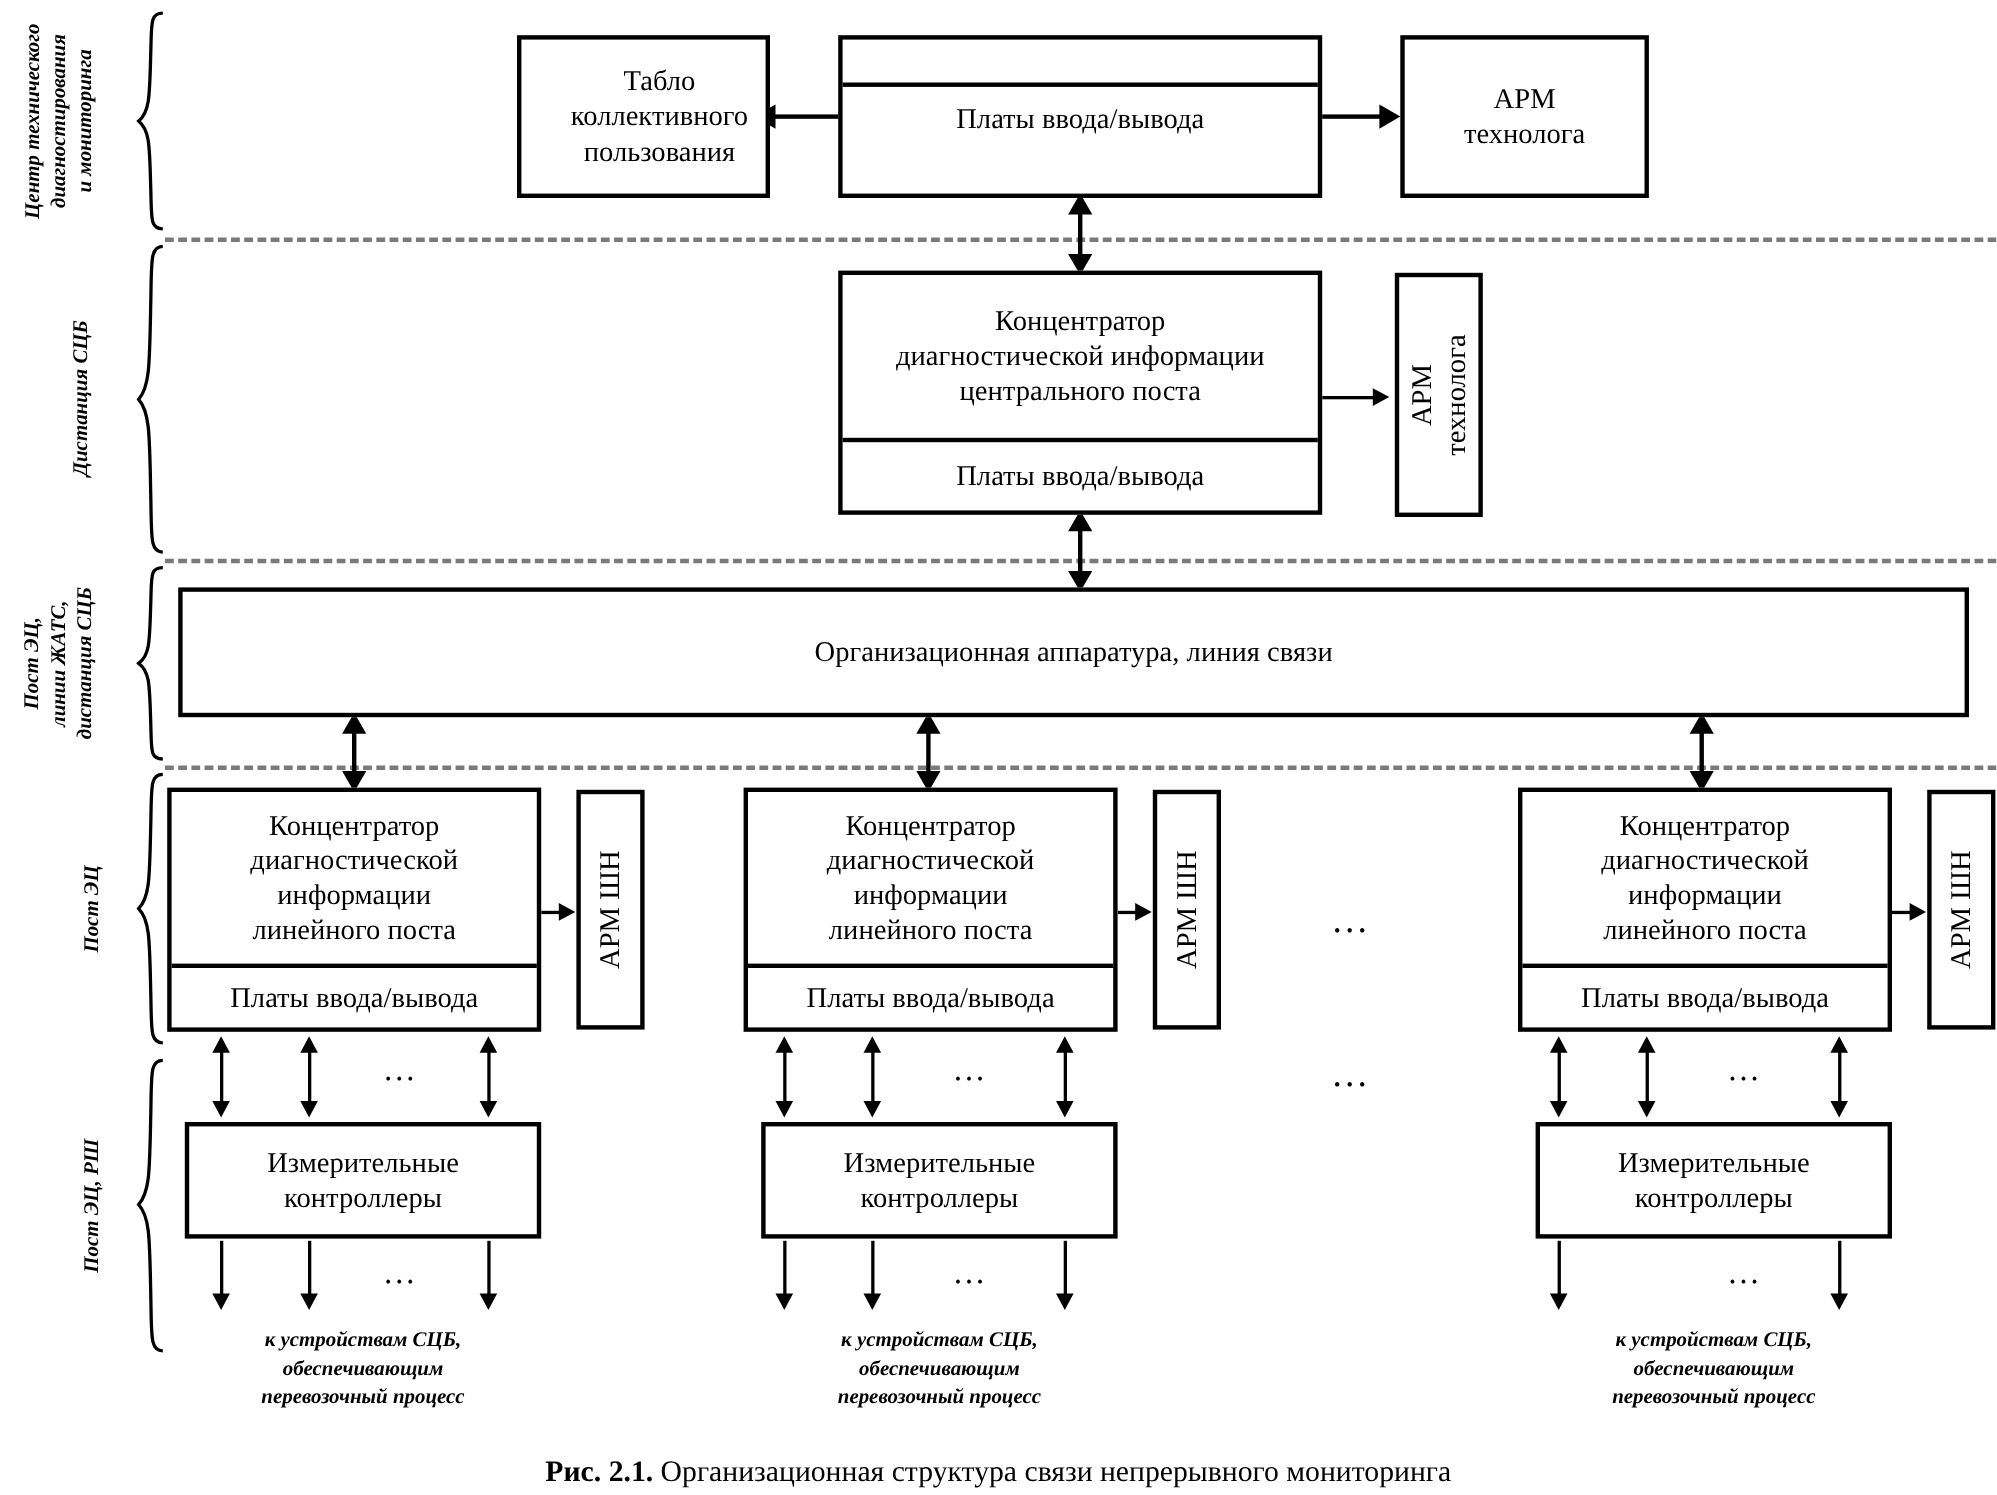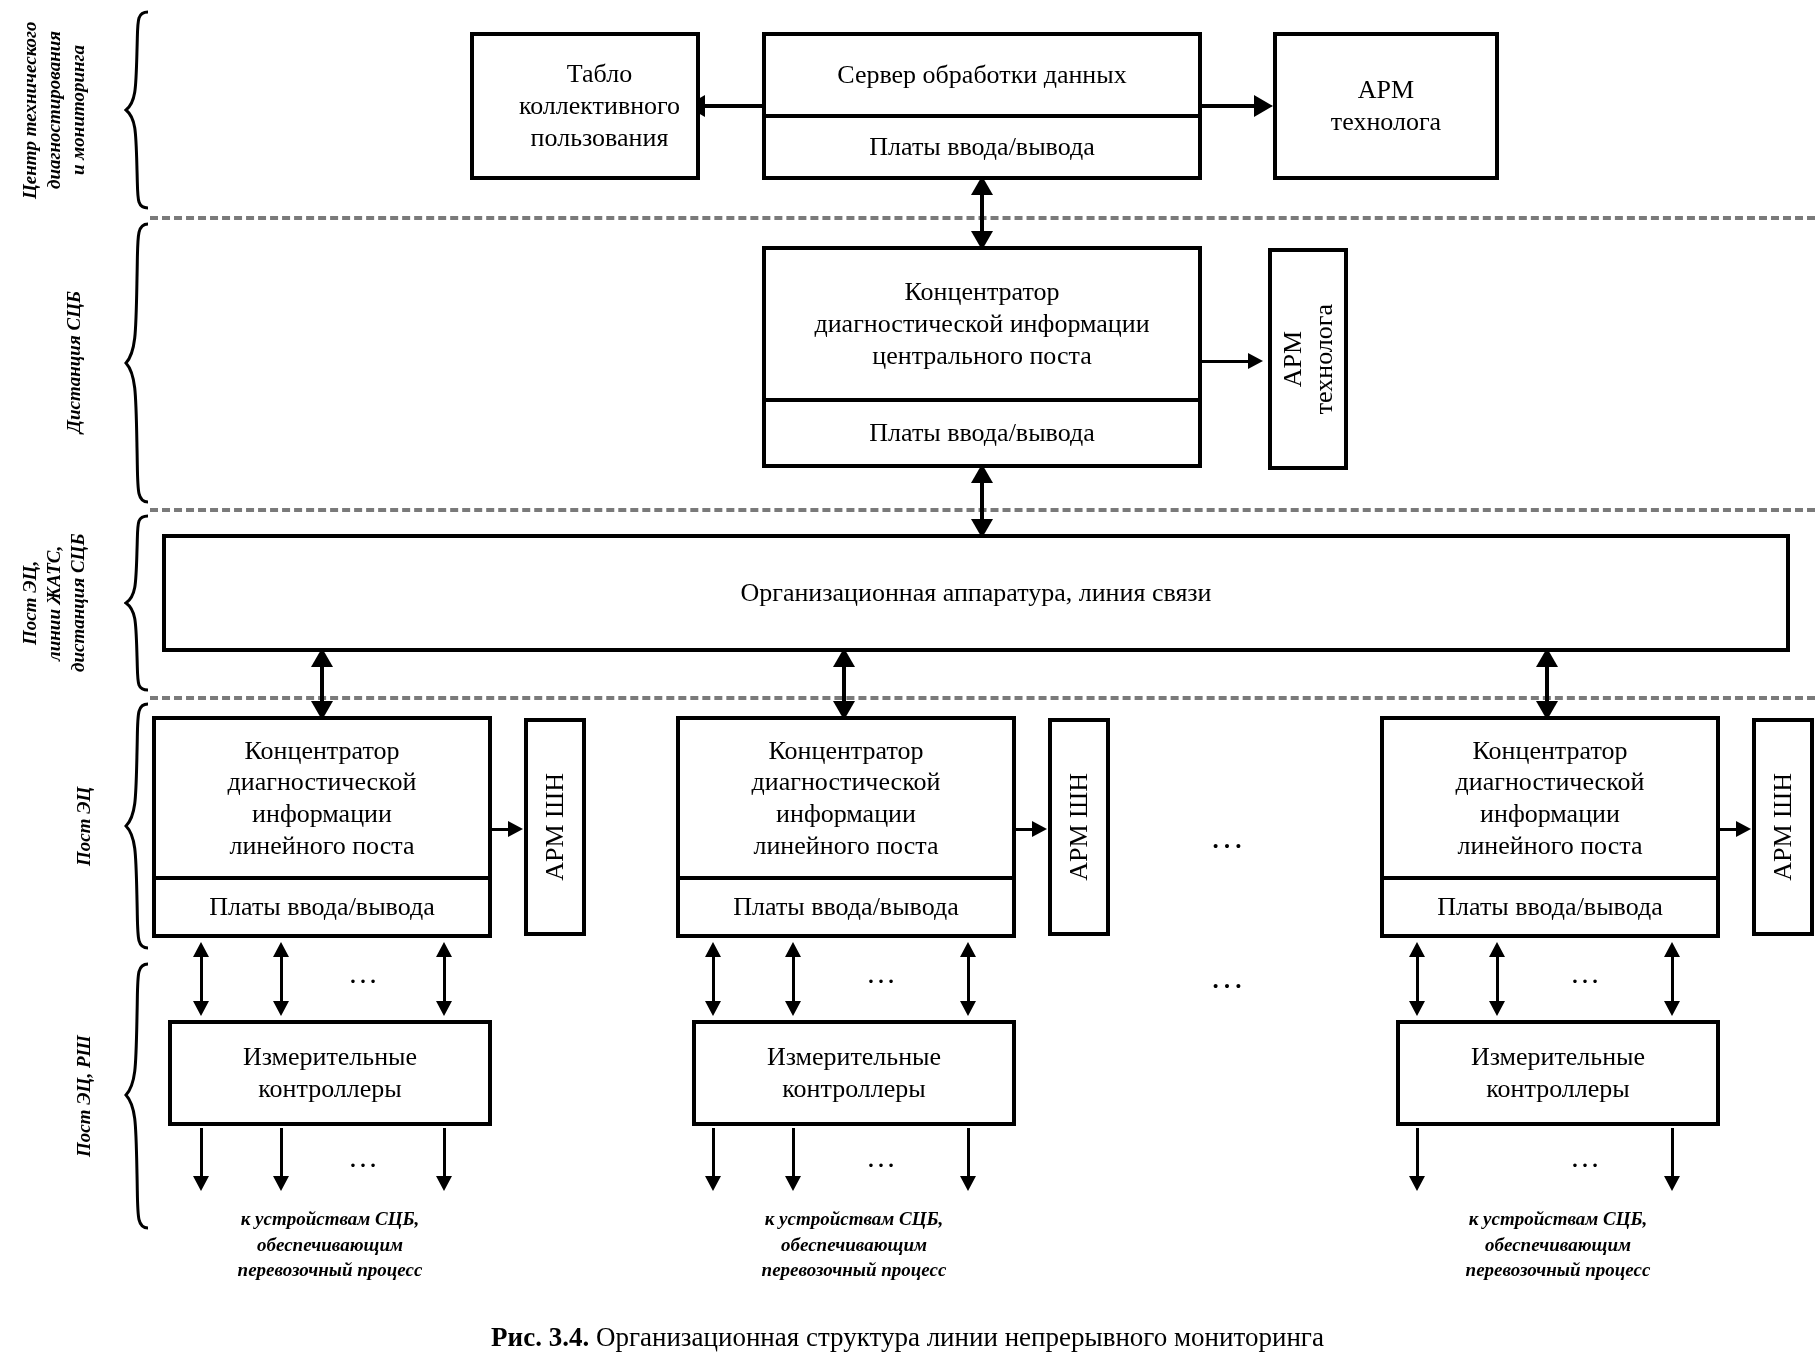--- a/index.html
+++ b/index.html
@@ -187,21 +187,20 @@
   <div class="sidelabel" style="left:72px;top:704px;height:244px;width:40px;">Пост ЭЦ</div>
   <div class="sidelabel" style="left:72px;top:964px;height:264px;width:40px;">Пост ЭЦ, РШ</div>
 
   <div class="box" style="left:470px;top:32px;width:230px;height:148px;">
     <div class="title" style="white-space:pre-line;padding-left:35px;">Табло
 коллективного
 пользования</div>
   </div>
 
   <div class="box" style="left:762px;top:32px;width:440px;height:148px;">
-    <div class="title" style="white-space:pre-line;">Сервер обработки данных</div>
     <div class="sub" style="white-space:pre-line;height:62px;">Платы ввода/вывода</div>
   </div>
 
   <div class="box" style="left:1273px;top:32px;width:226px;height:148px;">
     <div class="title" style="white-space:pre-line;">АРМ
 технолога</div>
   </div>
 
   <div class="line-h" style="left:700px;top:104px;width:64px;"></div>
   <div class="arrow left" style="left:686px;top:95px;"></div>
@@ -375,17 +374,17 @@
   <div class="arrow thin-down" style="left:1409px;top:1176px;"></div>
   <div class="line-v thin" style="left:1671px;top:1128px;height:52px;"></div>
   <div class="arrow thin-down" style="left:1664px;top:1176px;"></div>
   <div class="dots" style="left:1570px;top:1140px;">…</div>
 
   <div class="note" style="left:1378px;top:1206px;width:360px;">к устройствам СЦБ,
 обеспечивающим
 перевозочный процесс</div>
 
   <div id="figcaption">
-    <span class="fignum">Рис. 3.4.</span>
-    <span>Организационная структура линии непрерывного мониторинга</span>
+    <span class="fignum">Рис. 2.1.</span>
+    <span>Организационная структура связи непрерывного мониторинга</span>
   </div>
 
 </div>
 
 </body></html>

